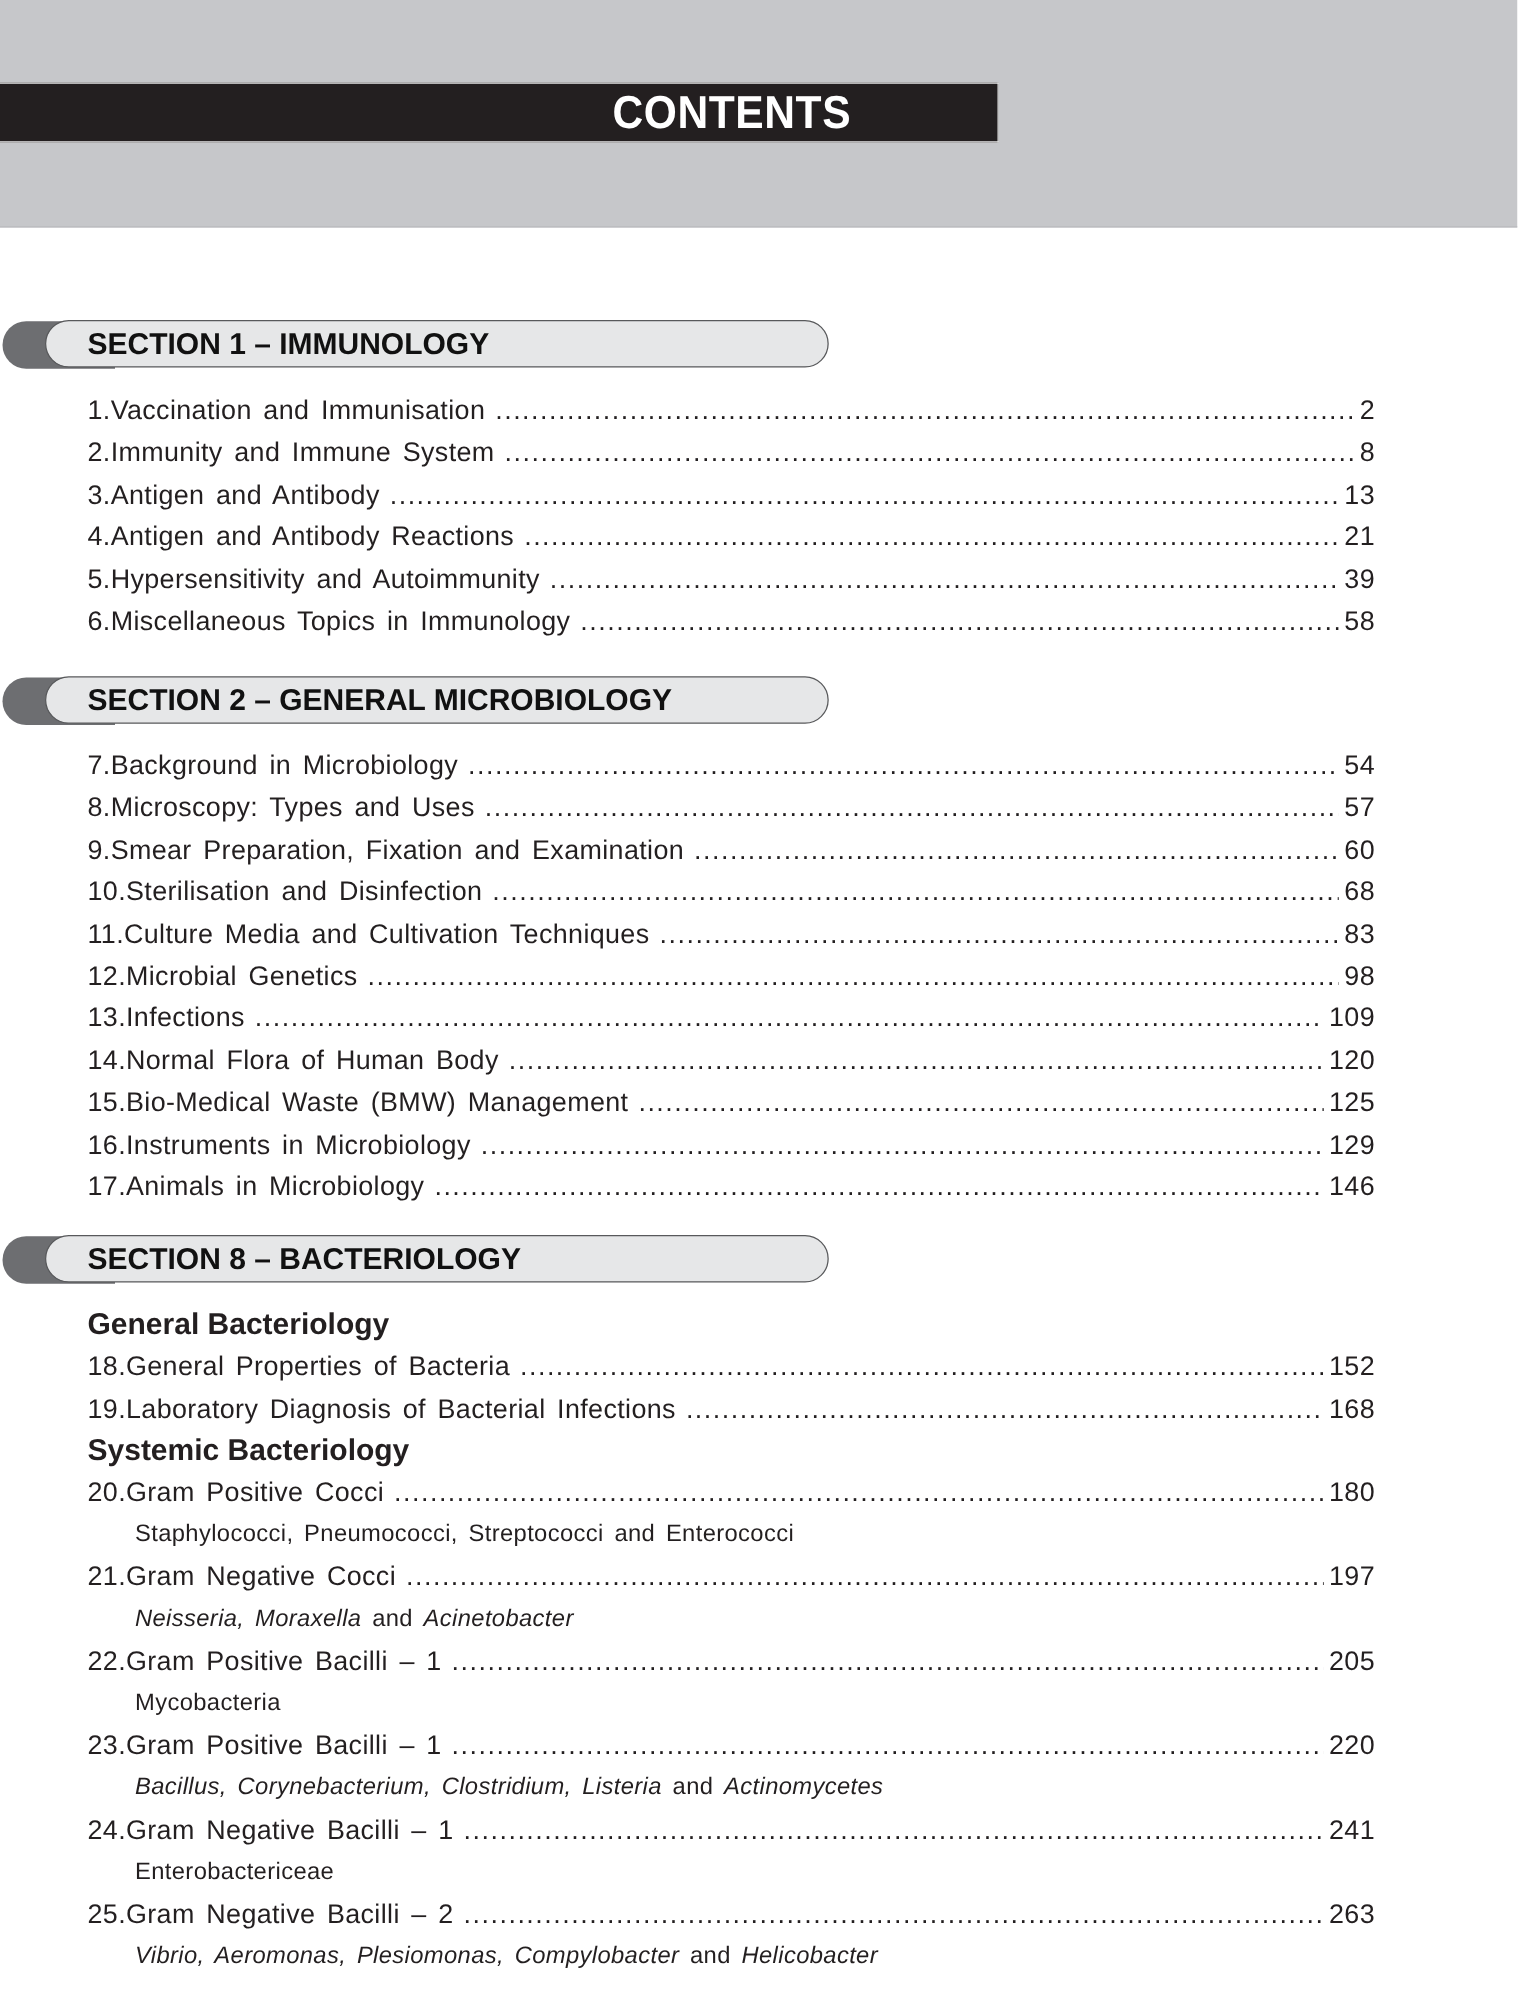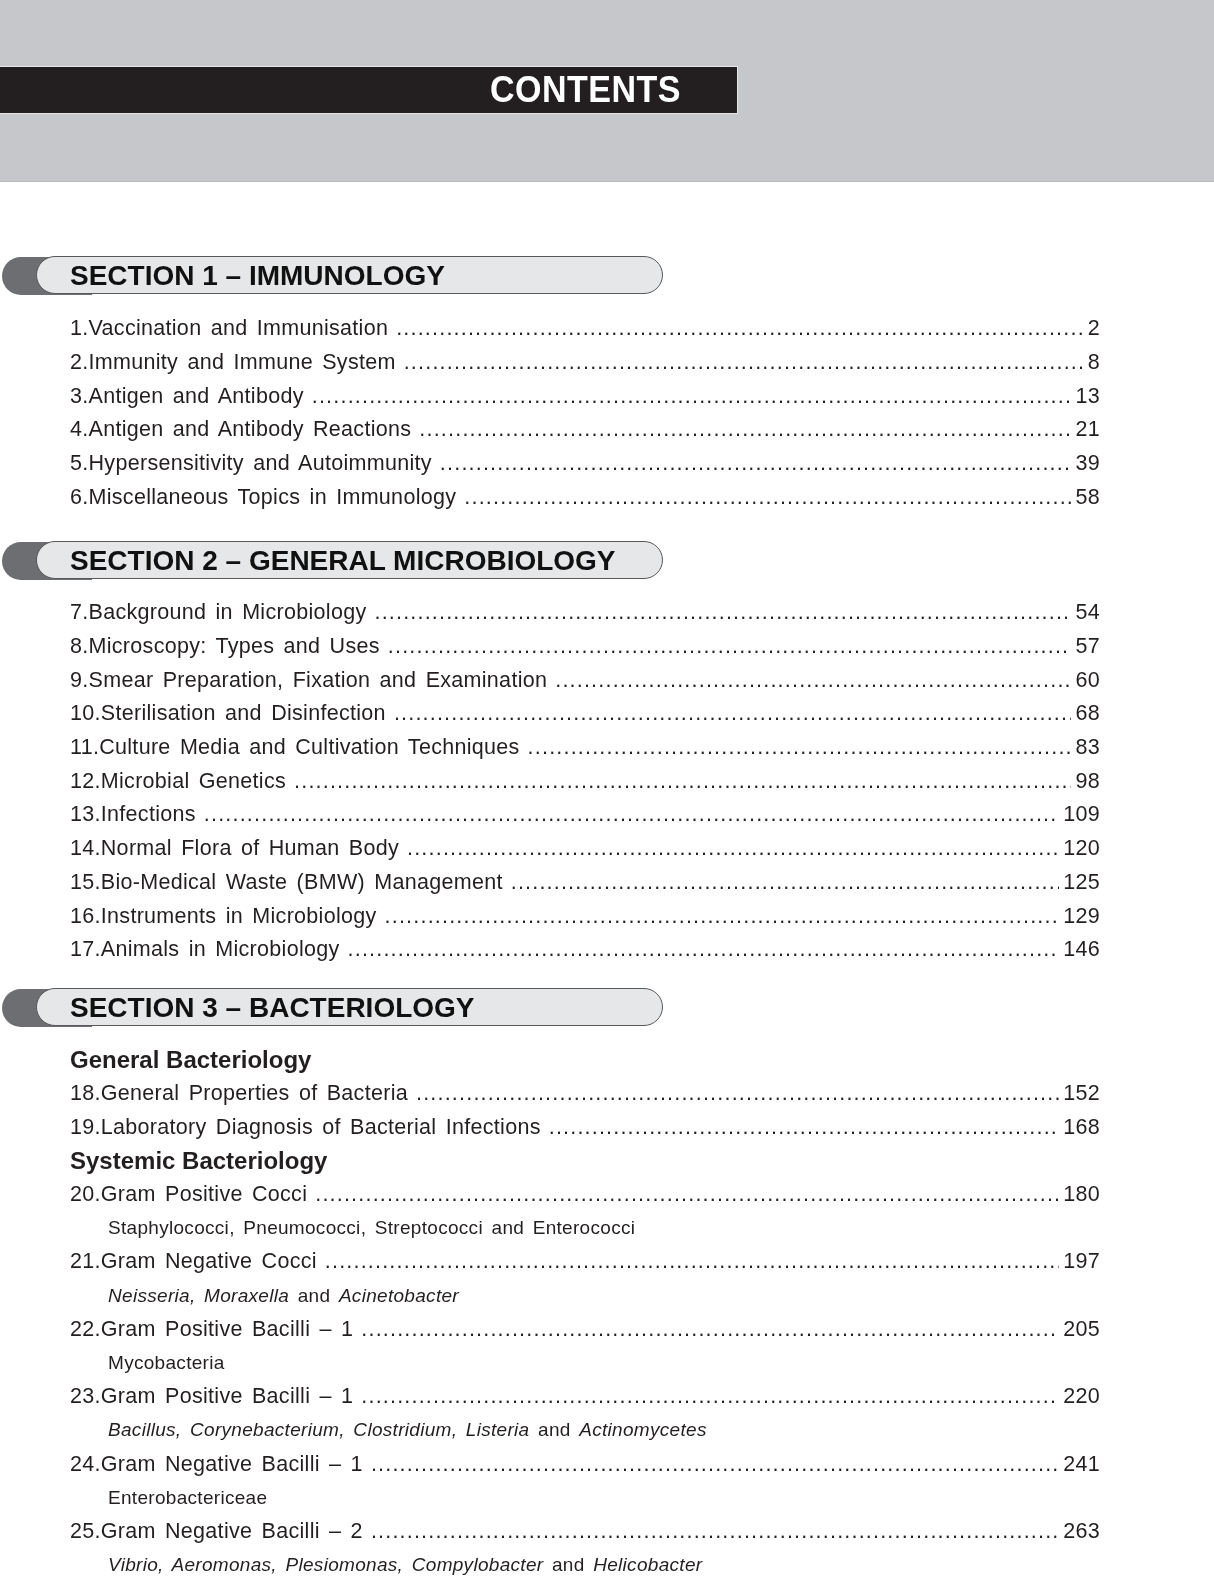--- a/index.html
+++ b/index.html
@@ -9,21 +9,21 @@
     font-family: "Liberation Sans", "DejaVu Sans", sans-serif;
     color: #231f20;
     position: relative;
   }
   .top-band {
     position: absolute; left: 0; top: 0; width: 1214px; height: 181px;
     background: #c6c7ca;
     border-bottom: 1px solid #b9babd;
   }
   .title-bar {
-    position: absolute; left: 0; top: 66px; width: 738px; height: 48px;
+    position: absolute; left: 0; top: 66px; width: 799px; height: 48px;
     background: #231f20;
     border-top: 1px solid #e6e6e6;
     border-bottom: 1px solid #e6e6e6;
     border-right: 1px solid #e6e6e6;
     box-sizing: border-box;
   }
   .title-text {
     position: absolute; left: 490px; top: 2px;
     color: #ffffff; font-weight: bold; font-size: 37px; line-height: 42px;
     letter-spacing: 0.5px;
@@ -36,21 +36,21 @@
   .section-header .tab-dark {
     position: absolute; left: 2px; top: 1px; width: 90px; height: 38px;
     background: #6d6e71; border-radius: 20px 0 0 20px;
   }
   .section-header .pill {
     position: absolute; left: 36px; top: 0; width: 627px; height: 38px;
     background: #e6e7e8; border: 1.5px solid #58595b;
     border-radius: 20px; box-sizing: border-box;
   }
   .section-header .label {
-    position: absolute; left: 70px; top: 9px; font-weight: bold; font-size: 28px;
+    position: absolute; left: 70px; top: 9px; font-weight: bold; font-size: 24px;
     line-height: 22px; color: #111;
   }
   .toc {
     position: absolute; left: 70px; width: 1030px;
   }
   .row {
     height: 33.7px; display: flex; align-items: center;
     font-size: 21.5px; letter-spacing: 0.3px; white-space: nowrap;
     word-spacing: 3px;
   }
@@ -196,21 +196,21 @@
       <span class="num">17.</span>
       <span class="title">Animals in Microbiology</span>
       <span class="leader"></span>
       <span class="page">146</span>
     </div>
 </div>
 
 <div class="section-header" style="top:988px;">
   <div class="tab-dark"></div>
   <div class="pill"></div>
-  <span class="label">SECTION 3 – BACTERIOLOGY</span>
+  <span class="label">SECTION 8 – BACTERIOLOGY</span>
 </div>
 <div class="toc" style="top:1043px;">
   <div class="group-head">General Bacteriology</div>
   <div class="row">
       <span class="num">18.</span>
       <span class="title">General Properties of Bacteria</span>
       <span class="leader"></span>
       <span class="page">152</span>
     </div>
   <div class="row">

